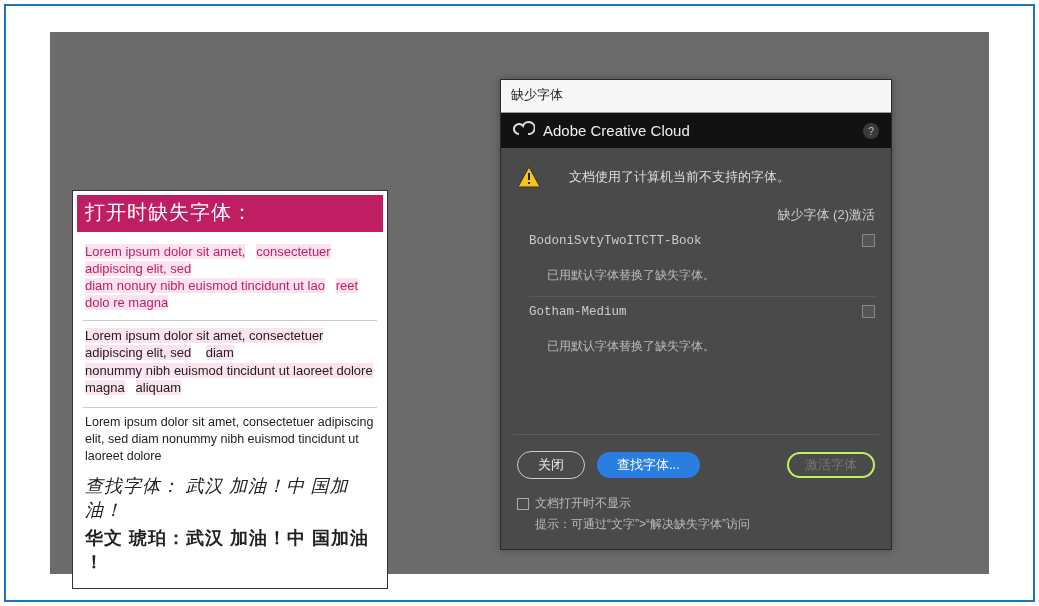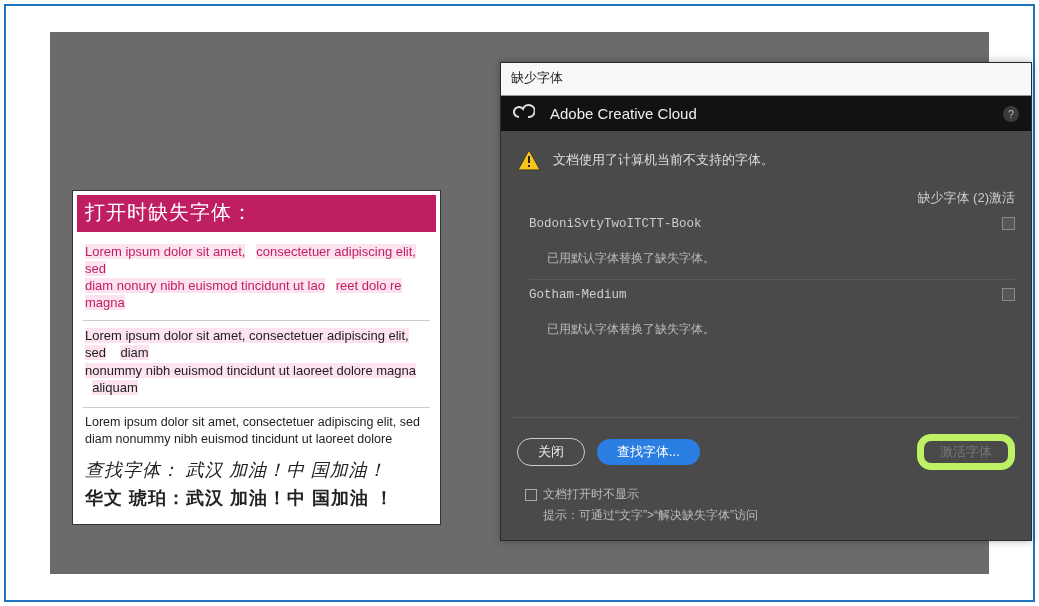--- a/index.html
+++ b/index.html
@@ -21,21 +21,21 @@
     top: 32px;
     right: 50px;
     bottom: 32px;
     background: #6b6b6b;
   }
   
   .doc {
     position: absolute;
     left: 22px;
     top: 158px;
-    width: 369px;
+    width: 316px;
     background: #fff;
     border: 1px solid #333;
     padding: 4px;
   }
   .doc-header {
     background: #c01e63;
     color: #fff;
     font-size: 20px;
     padding: 4px 8px 6px;
     letter-spacing: 1px;
@@ -52,50 +52,50 @@
   .cn-row { font-size: 18px; margin: 4px 2px 2px; letter-spacing: 1px; }
   .fs { font-family: "STFangsong","FangSong",serif; font-style: italic; }
   .hp { font-family: "STHupo","SimHei",sans-serif; font-weight: 900; }
   .ls { font-family: "STLiti","KaiTi",serif; font-weight: bold; }
   .sep { border: 0; border-top: 1px solid #ccc; margin: 4px 0 6px; }
 
   
   .dialog {
     position: absolute;
     left: 450px;
-    top: 30px;
-    width: 532px;
+    top: 47px;
+    width: 392px;
     background: #4a4a4a;
     color: #d9d9d9;
     font-size: 13px;
     border: 1px solid #2b2b2b;
     box-shadow: 0 0 8px rgba(0,0,0,.3);
   }
   .title-bar {
     background: #f7f7f7;
     color: #222;
     padding: 6px 10px 8px;
     font-size: 13px;
     border-bottom: 1px solid #999;
   }
   .cc-bar {
     background: #121212;
     display: flex;
     align-items: center;
     padding: 8px 12px;
-    gap: 15px;
+    gap: 8px;
   }
   .cc-name { color: #eee; font-size: 15px; flex: 1; }
   .help {
     width: 16px; height: 16px; border-radius: 50%;
     background: #3a3a3a; color: #bbb; font-size: 11px;
     display: flex; align-items: center; justify-content: center;
   }
   .alert-row {
-    display: flex; align-items: center; gap: 12px;
+    display: flex; align-items: center; gap: 28px;
     padding: 18px 16px 12px;
   }
   .alert-icon svg { display: block; }
   .alert-text { font-size: 13px; color: #ddd; }
   .list-head {
     display: flex; justify-content: flex-end;
     padding: 6px 16px 6px; font-size: 13px; color: #ccc;
   }
   .font-item { padding: 4px 16px 10px 28px; position: relative; }
   .font-name { font-family: "Courier New", monospace; font-size: 12.5px; color: #ccc; }
@@ -118,25 +118,25 @@
     user-select: none;
   }
   .btn-close {
     border: 1.5px solid #ccc; color: #eee; background: transparent;
   }
   .btn-find {
     background: #2a7de1; color: #fff; border: none;
   }
   .btn-disabled {
     margin-left: auto;
-    color: #777; border: 7px solid #bef264; background: transparent;
+    color: #777; border: 2px solid #bef264; background: transparent;
     border-radius: 14px; padding: 2px 16px; font-size: 13px;
   }
   .footer {
-    padding: 6px 24px 16px;
+    padding: 6px 16px 16px;
     font-size: 12px; color: #bbb;
   }
   .footer-row1 { display: flex; align-items: center; gap: 6px; }
   .chk { width: 12px; height: 12px; border: 1px solid #aaa; display: inline-block; }
   .hint { padding-left: 18px; margin-top: 4px; }
 </style>
 </head>
 <body>
 
 <div class="outer-border"></div>

